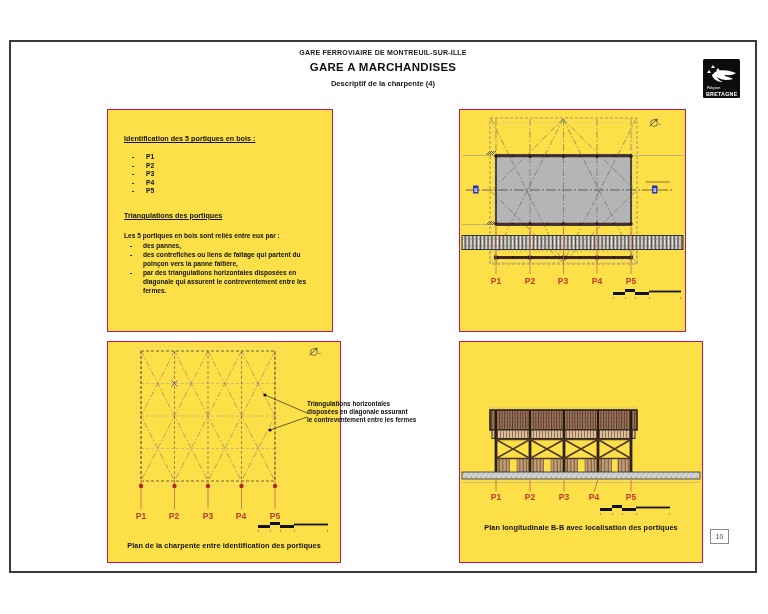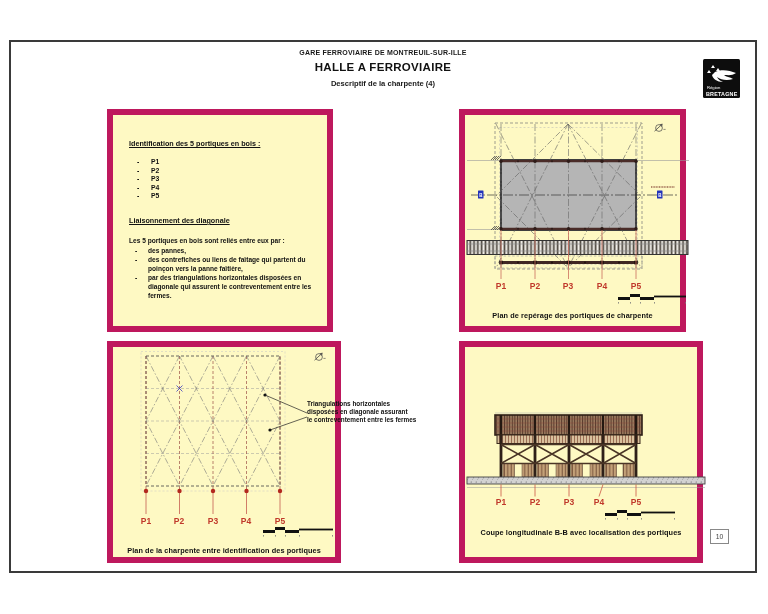--- a/index.html
+++ b/index.html
@@ -6,21 +6,21 @@
   .stage{position:relative;width:768px;height:614px;background:#ffffff;overflow:hidden;
          font-family:"Liberation Sans",sans-serif;color:#111;}
   .sheet{position:absolute;left:9px;top:40px;width:748px;height:533px;
          border:2px solid #3a3a3a;box-sizing:border-box;background:#fff;}
   
   .header{position:absolute;left:0;right:0;top:7px;text-align:center;}
   .h-small{font-size:7px;font-weight:bold;letter-spacing:.2px;color:#1a1a1a;}
   .h-main{font-size:11.5px;font-weight:bold;margin-top:5px;letter-spacing:.3px;color:#111;}
   .h-sub{font-size:7.6px;font-weight:bold;margin-top:6px;color:#1a1a1a;}
   
-  .panel{position:absolute;background:#fef9c3;border:6px solid #be185d;box-sizing:border-box;}
+  .panel{position:absolute;background:#fde047;border:1px solid #be185d;box-sizing:border-box;}
   .panel-tl{left:96px;top:67px;width:226px;height:223px;padding:24px 12px 0 16px;}
   .panel-tr{left:448px;top:67px;width:227px;height:223px;}
   .panel-bl{left:96px;top:299px;width:234px;height:222px;}
   .panel-br{left:448px;top:299px;width:244px;height:222px;}
   .panel svg.draw{position:absolute;left:0;top:0;}
   
   .u-title{font-size:7.2px;font-weight:bold;text-decoration:underline;color:#111;}
   .p-list{margin:10px 0 0 8px;}
   .li-row{display:flex;line-height:8.6px;font-size:6.8px;font-weight:bold;}
   .li-dash{width:14px;flex:none;}
@@ -47,21 +47,21 @@
             box-sizing:border-box;text-align:center;font-size:6.8px;line-height:13px;color:#444;}
 </style>
 </head>
 <body>
 
 <div class="stage">
   <div class="sheet">
 
     <div class="header">
       <div class="h-small">GARE FERROVIAIRE DE MONTREUIL-SUR-ILLE</div>
-      <div class="h-main">HALLE A FERROVIAIRE</div>
+      <div class="h-main">GARE A MARCHANDISES</div>
       <div class="h-sub">Descriptif de la charpente (4)</div>
     </div>
 
     <div class="logo">
       <svg width="37" height="39" viewBox="0 0 37 39">
         <rect x="0" y="0" width="37" height="39" rx="1.5" fill="#0d0d0d"></rect>
         <polygon points="10,6 12,9 8,9" fill="#fff"></polygon>
         <polygon points="15,9 17,12 13,12" fill="#fff"></polygon>
         <polygon points="6,11 8,14 4,14" fill="#fff"></polygon>
         <path d="M12,13 C18,10 26,11 33,14 C29,17 25,16 21,16 C23,18 27,18 30,20 C24,22 18,21 14,18 C15,20 17,22 20,23 C14,23 10,20 9,16 Z" fill="#fff"></path>
@@ -87,21 +87,21 @@
           </div>
         <div class="li-row">
             <span class="li-dash">-</span>
             <span class="lbl">P4</span>
           </div>
         <div class="li-row">
             <span class="li-dash">-</span>
             <span class="lbl">P5</span>
           </div>
       </div>
-      <div class="u-title liaison-title">Liaisonnement des diagonale</div>
+      <div class="u-title liaison-title">Triangulations des portiques</div>
       <div class="intro">Les 5 portiques en bois sont reliés entre eux par :</div>
       <div class="b-list">
         <div class="b-row">
             <span class="li-dash">-</span>
             <span class="txt">des pannes,</span>
           </div>
         <div class="b-row">
             <span class="li-dash">-</span>
             <span class="txt">des contrefiches ou liens de faîtage qui partent du poinçon vers la panne faîtière,</span>
           </div>
@@ -217,21 +217,20 @@
           <circle cx="0" cy="0" r="3.4" stroke-width="0.7"></circle>
           <path d="M-4.5,3.2 L3.2,-3.8 M3.2,-3.8 L0.8,-3.2 M3.2,-3.8 L2.6,-1.4" stroke-width="0.8"></path>
           <path d="M4.4,1.4 h2.2" stroke-width="0.6"></path>
         </g>
       </svg>
       <span class="plabel" style="left:29px;top:166px;">P1</span>
       <span class="plabel" style="left:63px;top:166px;">P2</span>
       <span class="plabel" style="left:96px;top:166px;">P3</span>
       <span class="plabel" style="left:130px;top:166px;">P4</span>
       <span class="plabel" style="left:164px;top:166px;">P5</span>
-      <div class="caption" style="top:196px;">Plan de repérage des portiques de charpente</div>
     </div>
 
     <div class="panel panel-bl">
       <svg class="draw" width="232" height="220" viewBox="0 0 232 220">
         <rect x="28" y="4.5" width="144" height="139.5" fill="none" stroke="#c4c4c4" stroke-width="0.5" stroke-dasharray="2,2"></rect>
         <rect x="33" y="9" width="134" height="130" fill="none" stroke="#444" stroke-width="0.8" stroke-dasharray="3,2"></rect>
         <path d="M33,41.5 H167 M33,74 H167 M33,106.5 H167" stroke="#9a9a9a" stroke-width="0.5" stroke-dasharray="3,2" fill="none"></path>
 
         <g stroke="#9b4f45" stroke-width="0.7" stroke-dasharray="3,2">
           <path d="M33,9 V144 M66.5,9 V144 M100,9 V144 M133.5,9 V144 M167,9 V144"></path>
@@ -362,21 +361,21 @@
               <rect x="36" y="8" width="0.8" height="1.6"></rect>
               <rect x="69" y="8" width="0.8" height="1.6"></rect>
             </g>
         </g>
       </svg>
       <span class="plabel" style="left:29px;top:150px;">P1</span>
       <span class="plabel" style="left:63px;top:150px;">P2</span>
       <span class="plabel" style="left:97px;top:150px;">P3</span>
       <span class="plabel" style="left:127px;top:150px;">P4</span>
       <span class="plabel" style="left:164px;top:150px;">P5</span>
-      <div class="caption" style="top:181px;">Coupe longitudinale B-B avec localisation des portiques</div>
+      <div class="caption" style="top:181px;">Plan longitudinale B-B avec localisation des portiques</div>
     </div>
 
     <svg class="leader-overlay" width="58" height="52" viewBox="0 0 58 52">
       <circle cx="8" cy="8" r="1.6" fill="#111"></circle>
       <circle cx="13" cy="43" r="1.6" fill="#111"></circle>
       <path d="M8,8 L50,26 M13,43 L50,30" stroke="#222" stroke-width="0.7" fill="none"></path>
     </svg>
     <div class="annotation">
       <div>Triangulations horizontales</div>
       <div>disposées en diagonale assurant</div>

